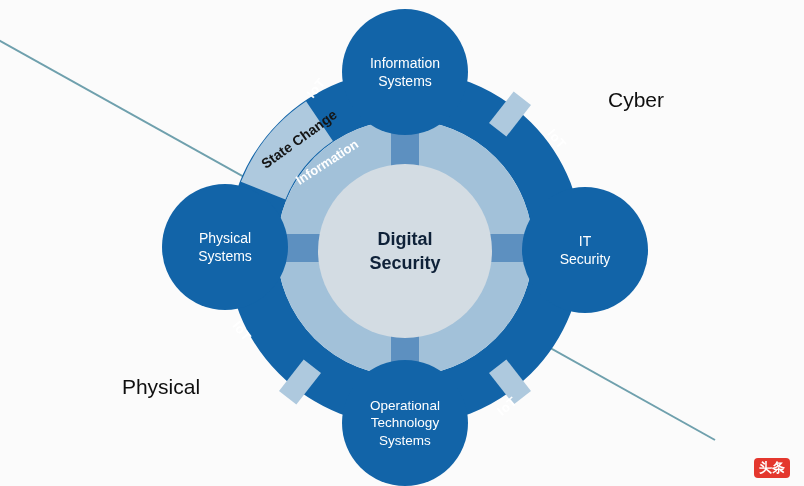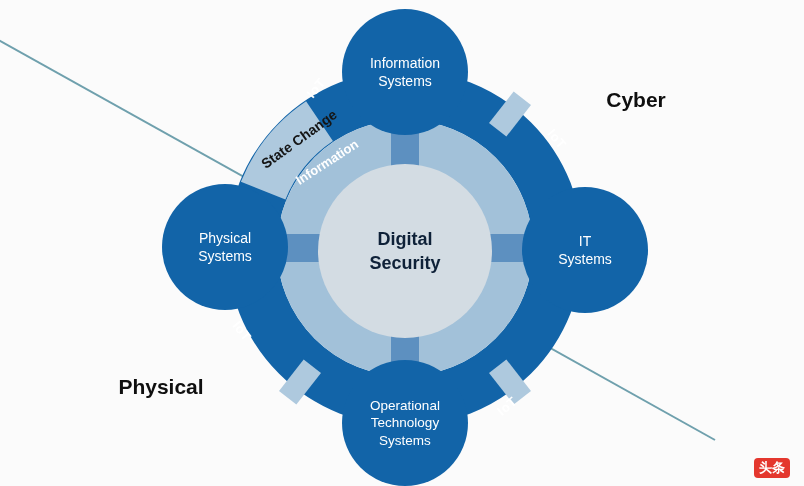--- a/index.html
+++ b/index.html
@@ -25,21 +25,21 @@
   }
   .label{
     position:absolute; white-space:nowrap;
   }
   .iot{
     color:#ffffff; font-weight:700; font-size:13px; letter-spacing:0.5px;
   }
   .band-label-dark{ color:#151515; font-weight:700; font-size:14px; }
   .band-label-light{ color:#ffffff; font-weight:700; font-size:13px; }
   .zone{
-    color:#0f0f0f; font-weight:700; font-size:21px;
+    color:#0f0f0f; font-weight:400; font-size:21px;
   }
   .watermark{
     position:absolute; right:14px; bottom:8px;
     display:flex; align-items:center; gap:6px;
   }
   .wm-badge{
     background:#e4372e; color:#ffffff; font-size:13px; font-weight:700;
     padding:2px 5px; border-radius:4px; line-height:1.2;
   }
   .wm-handle{
@@ -74,21 +74,21 @@
       <rect x="289" y="362" width="22" height="40" transform="rotate(38 300 382)"></rect>
     </g>
   </svg>
 
   <div class="circle hub" style="left:405px; top:251px;">Digital
 Security</div>
 
   <div class="circle satellite" style="left:405px; top:72px;">Information
 Systems</div>
   <div class="circle satellite" style="left:585px; top:250px;">IT
-Systems</div>
+Security</div>
   <div class="circle satellite" style="left:405px; top:423px; font-size:13.5px;text-align:center;">Operational
 Technology
 Systems</div>
   <div class="circle satellite" style="left:225px; top:247px;">Physical
 Systems</div>
 
   <div class="label iot" style="left:316px; top:88px; transform:translate(-50%,-50%) rotate(-50deg);">IoT</div>
   <div class="label iot" style="left:557px; top:139px; transform:translate(-50%,-50%) rotate(50deg);">IoT</div>
   <div class="label iot" style="left:242px; top:331px; transform:translate(-50%,-50%) rotate(52deg);">IoT</div>
   <div class="label iot" style="left:507px; top:406px; transform:translate(-50%,-50%) rotate(-40deg);">IoT</div>

